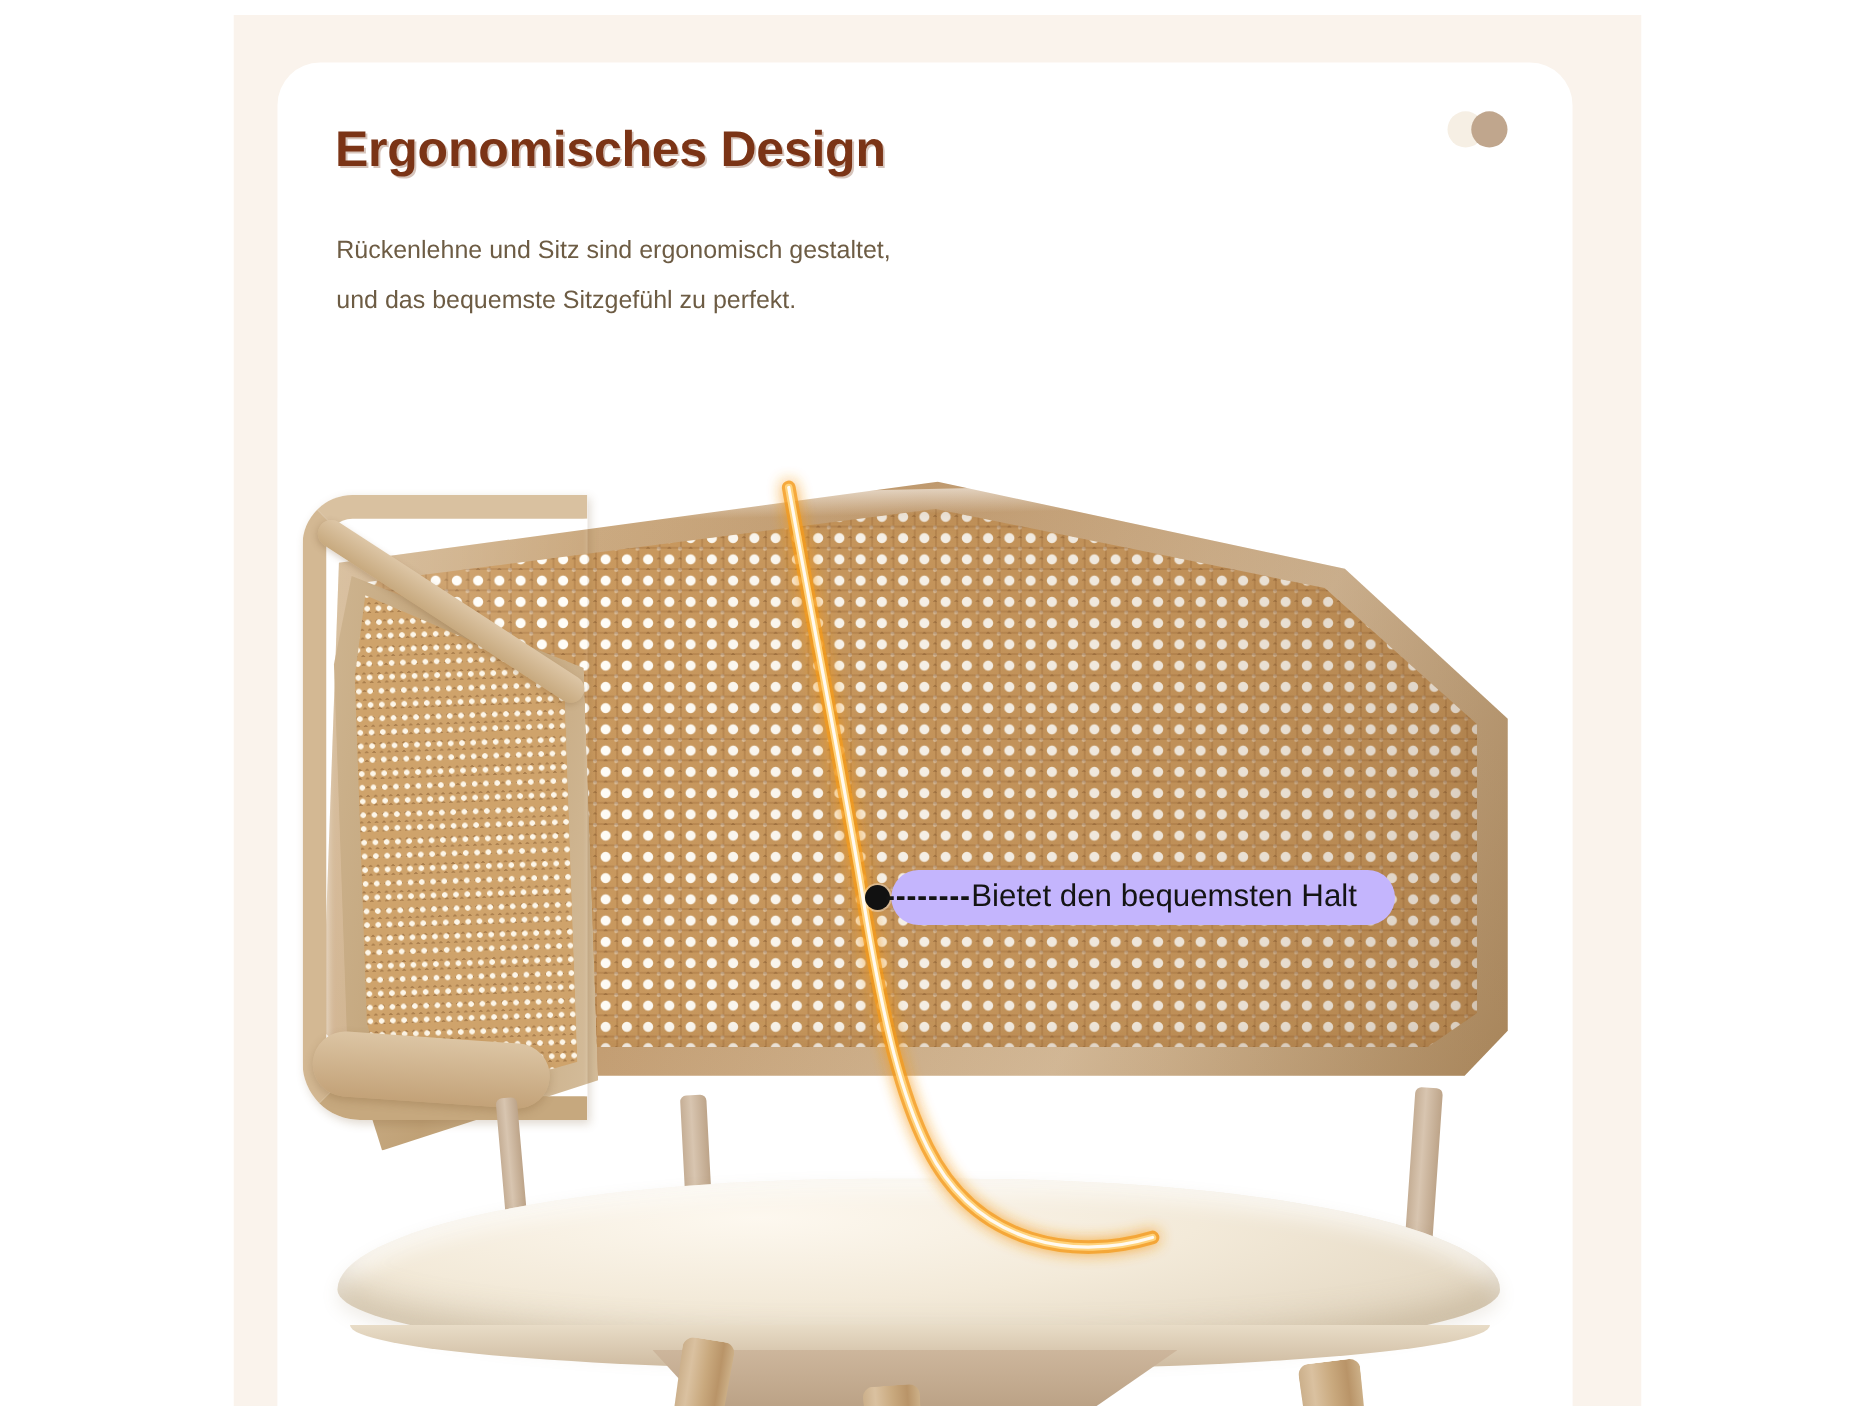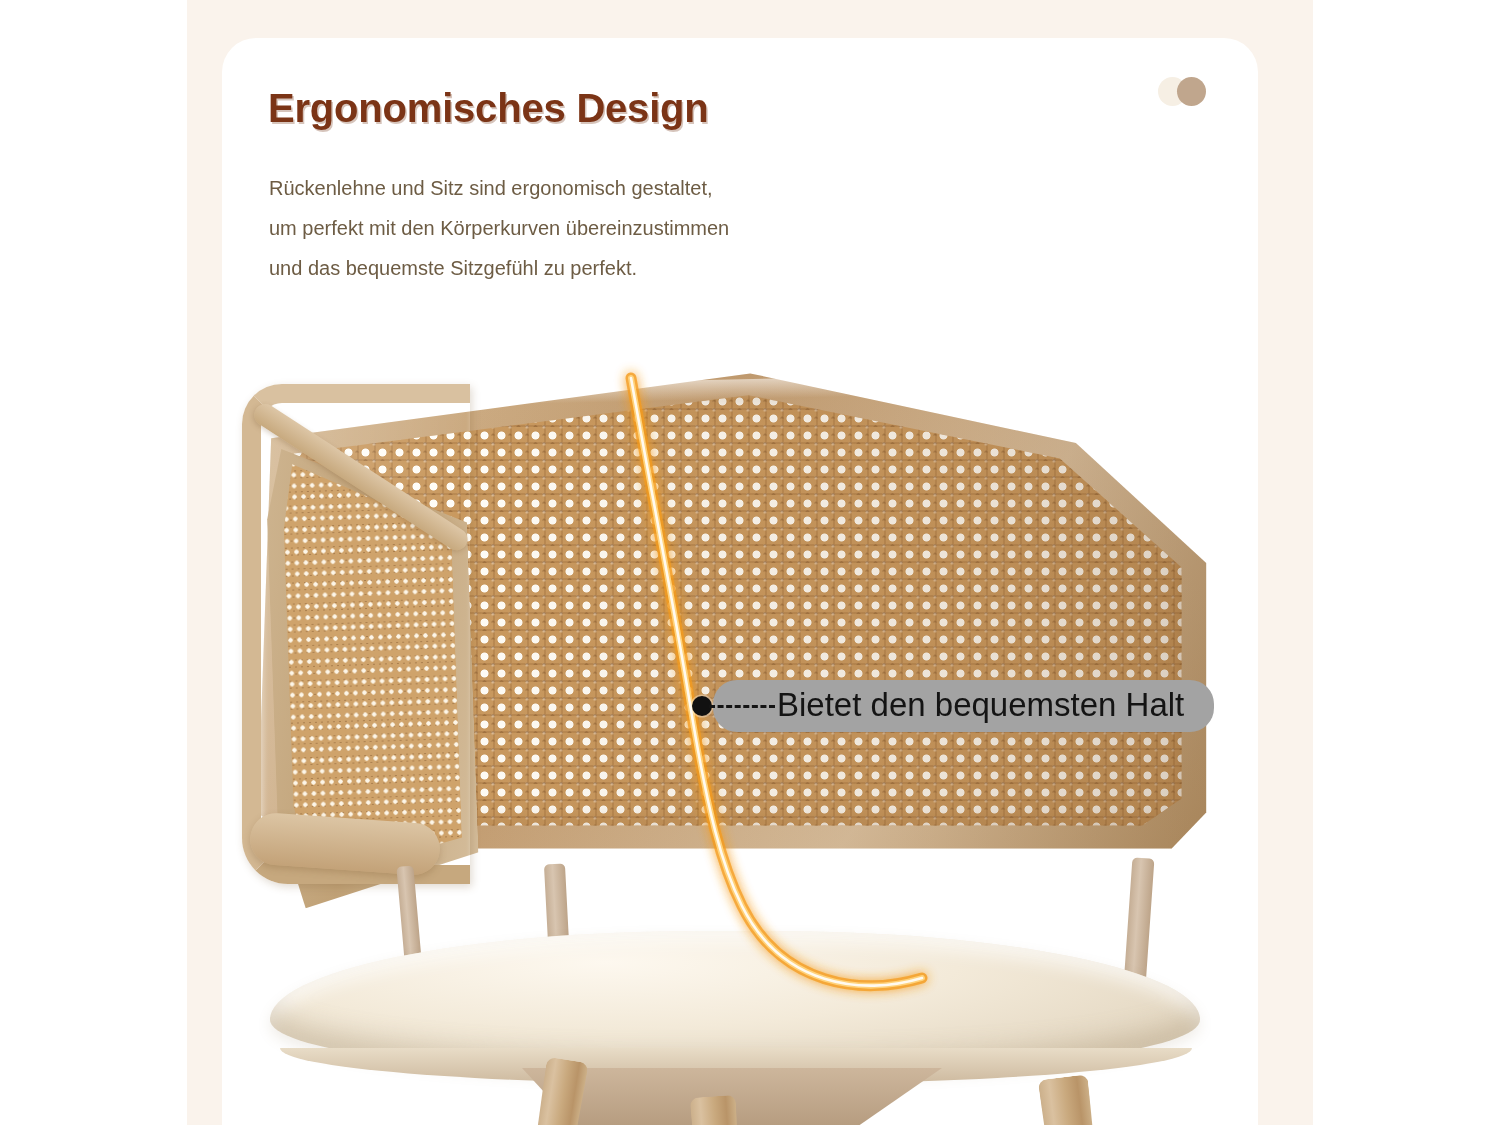--- a/index.html
+++ b/index.html
@@ -8,20 +8,21 @@
     background:#ffffff;
     font-family:"Liberation Sans", sans-serif;
     overflow:hidden;
   }
 
   
   #page {
     position:relative;
     width:1500px; height:921px;
     background:#ffffff;
+    margin-top:12px;
   }
 
   
   #backdrop {
     position:absolute;
     left:187px; top:0;
     width:1126px; height:1125px;
     background:#faf3ec;
   }
 
@@ -252,23 +253,23 @@
     box-shadow:0 0 0 1.5px rgba(255,255,255,.35);
   }
   .callout-dash {
     width:66px; height:0;
     border-top:3px dashed #141414;
     margin-left:-3px; z-index:3;
   }
   .callout-pill {
     margin-left:-62px;
     padding:8px 30px 9px 64px;
-    background:#a3a3a3;
+    background:#c4b5fd;
     border-radius:24px;
-    font-size:33px;
+    font-size:25px;
     color:#141414;
     white-space:nowrap;
     z-index:2;
     line-height:1.05;
   }
 </style>
 </head>
 <body>
 
 <div id="page">
@@ -279,21 +280,20 @@
 
     <div id="dots">
       <span class="dot dot-light"></span>
       <span class="dot dot-dark"></span>
     </div>
 
     <h1 id="heading">Ergonomisches Design</h1>
 
     <div id="subtext">
       <div>Rückenlehne und Sitz sind ergonomisch gestaltet,</div>
-      <div>um perfekt mit den Körperkurven übereinzustimmen</div>
       <div>und das bequemste Sitzgefühl zu perfekt.</div>
     </div>
 
     <div id="photo">
       <div class="chair">
 
         <div class="backrest">
           <div class="backrest-frame"></div>
           <div class="backrest-cane cane"></div>
           <div class="backrest-shade"></div>

